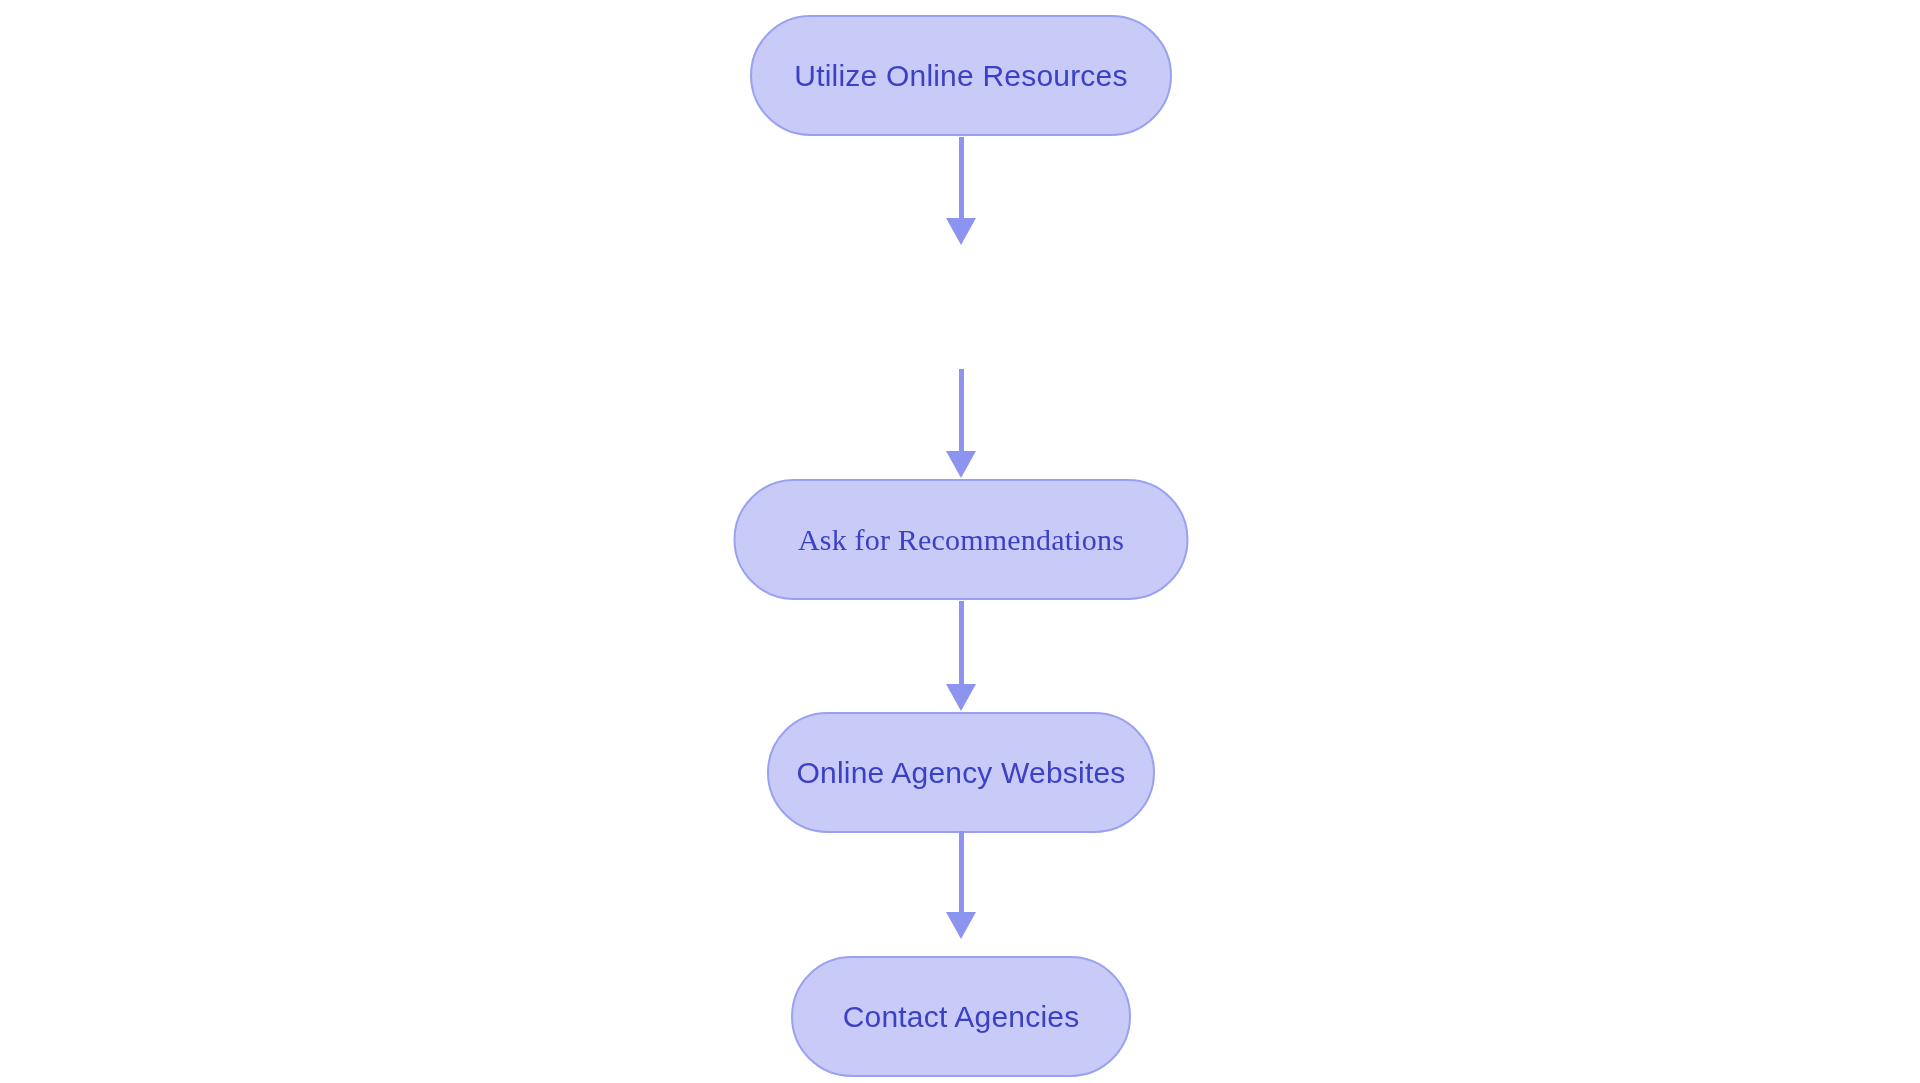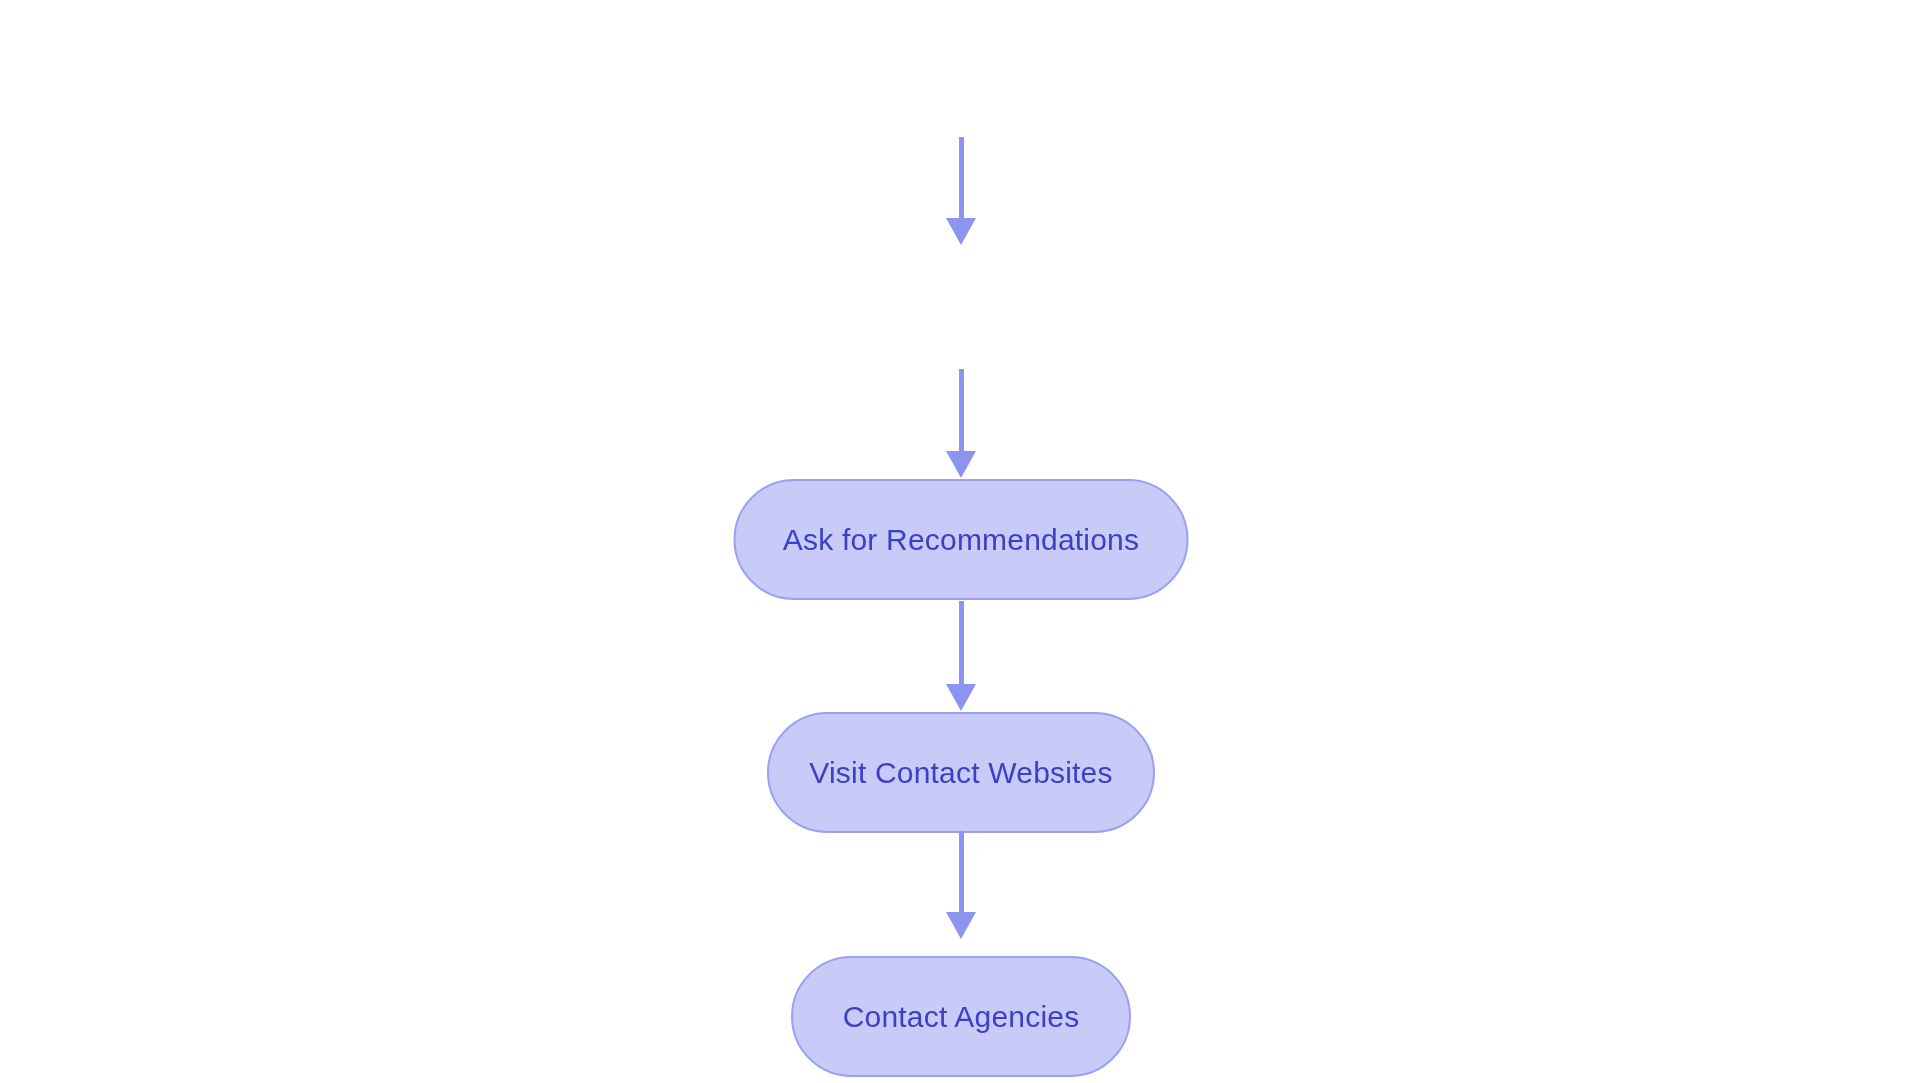--- a/index.html
+++ b/index.html
@@ -37,21 +37,21 @@
   }
   .node-label {
     color: var(--node-text);
     font-size: 30px;
     font-weight: 500;
     letter-spacing: 0.2px;
     white-space: nowrap;
   }
   .n1 { top: 15px;  width: 422px; }
   .n2 { top: 246px; width: 348px; }
-  .n3 { top: 479px; width: 455px; }
+  .n3 { top: 479px; width: 455px; font-family: Liberation Serif, serif; }
   .n4 { top: 712px; width: 388px; }
   .n5 { top: 956px; width: 340px; }
 
   .arrow {
     position: absolute;
     left: 961px;
     transform: translateX(-50%);
     display: flex;
     flex-direction: column;
     align-items: center;
@@ -71,20 +71,23 @@
     border-left: 15px solid transparent;
     border-right: 15px solid transparent;
     border-top: 27px solid var(--arrow);
   }
 </style>
 </head>
 <body>
 
 <div class="canvas">
 
+  <div class="node n1">
+    <span class="node-label">Utilize Online Resources</span>
+  </div>
 
   <div class="arrow a1">
     <div class="arrow-shaft"></div>
     <div class="arrow-head"></div>
   </div>
 
 
   <div class="arrow a2">
     <div class="arrow-shaft"></div>
     <div class="arrow-head"></div>
@@ -93,21 +96,21 @@
   <div class="node n3">
     <span class="node-label">Ask for Recommendations</span>
   </div>
 
   <div class="arrow a3">
     <div class="arrow-shaft"></div>
     <div class="arrow-head"></div>
   </div>
 
   <div class="node n4">
-    <span class="node-label">Visit Contact Websites</span>
+    <span class="node-label">Online Agency Websites</span>
   </div>
 
   <div class="arrow a4">
     <div class="arrow-shaft"></div>
     <div class="arrow-head"></div>
   </div>
 
   <div class="node n5">
     <span class="node-label">Contact Agencies</span>
   </div>

